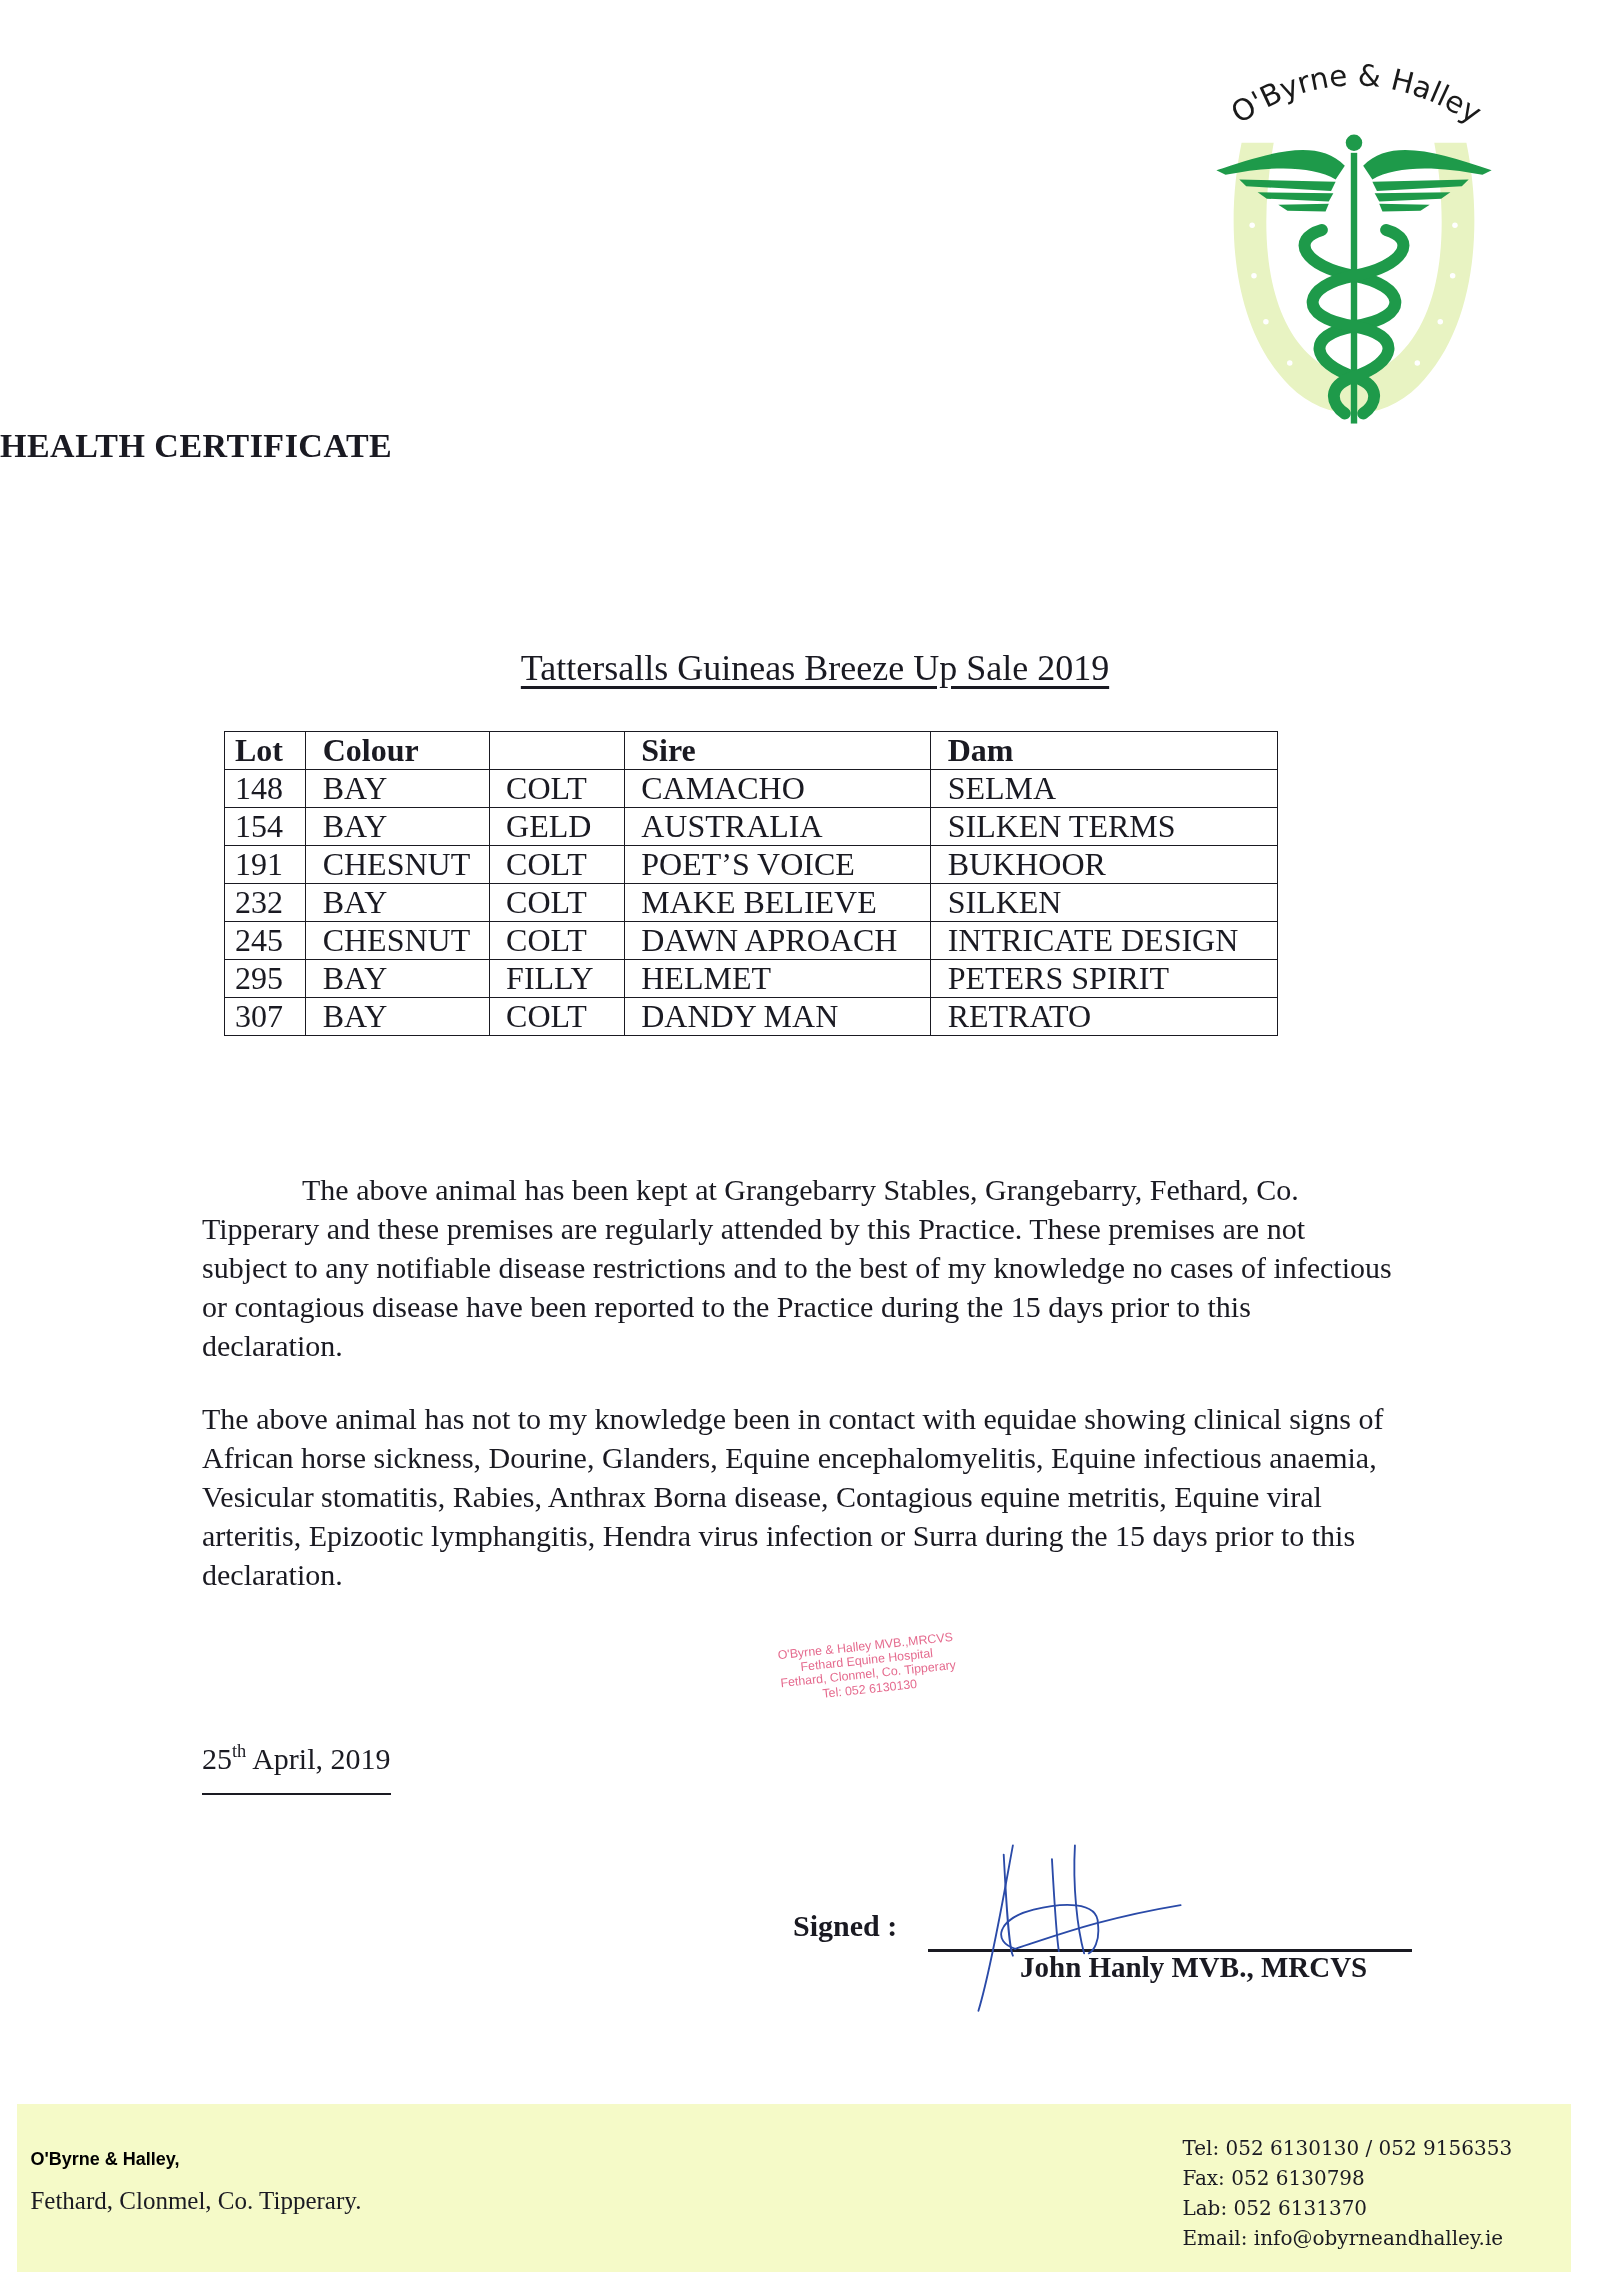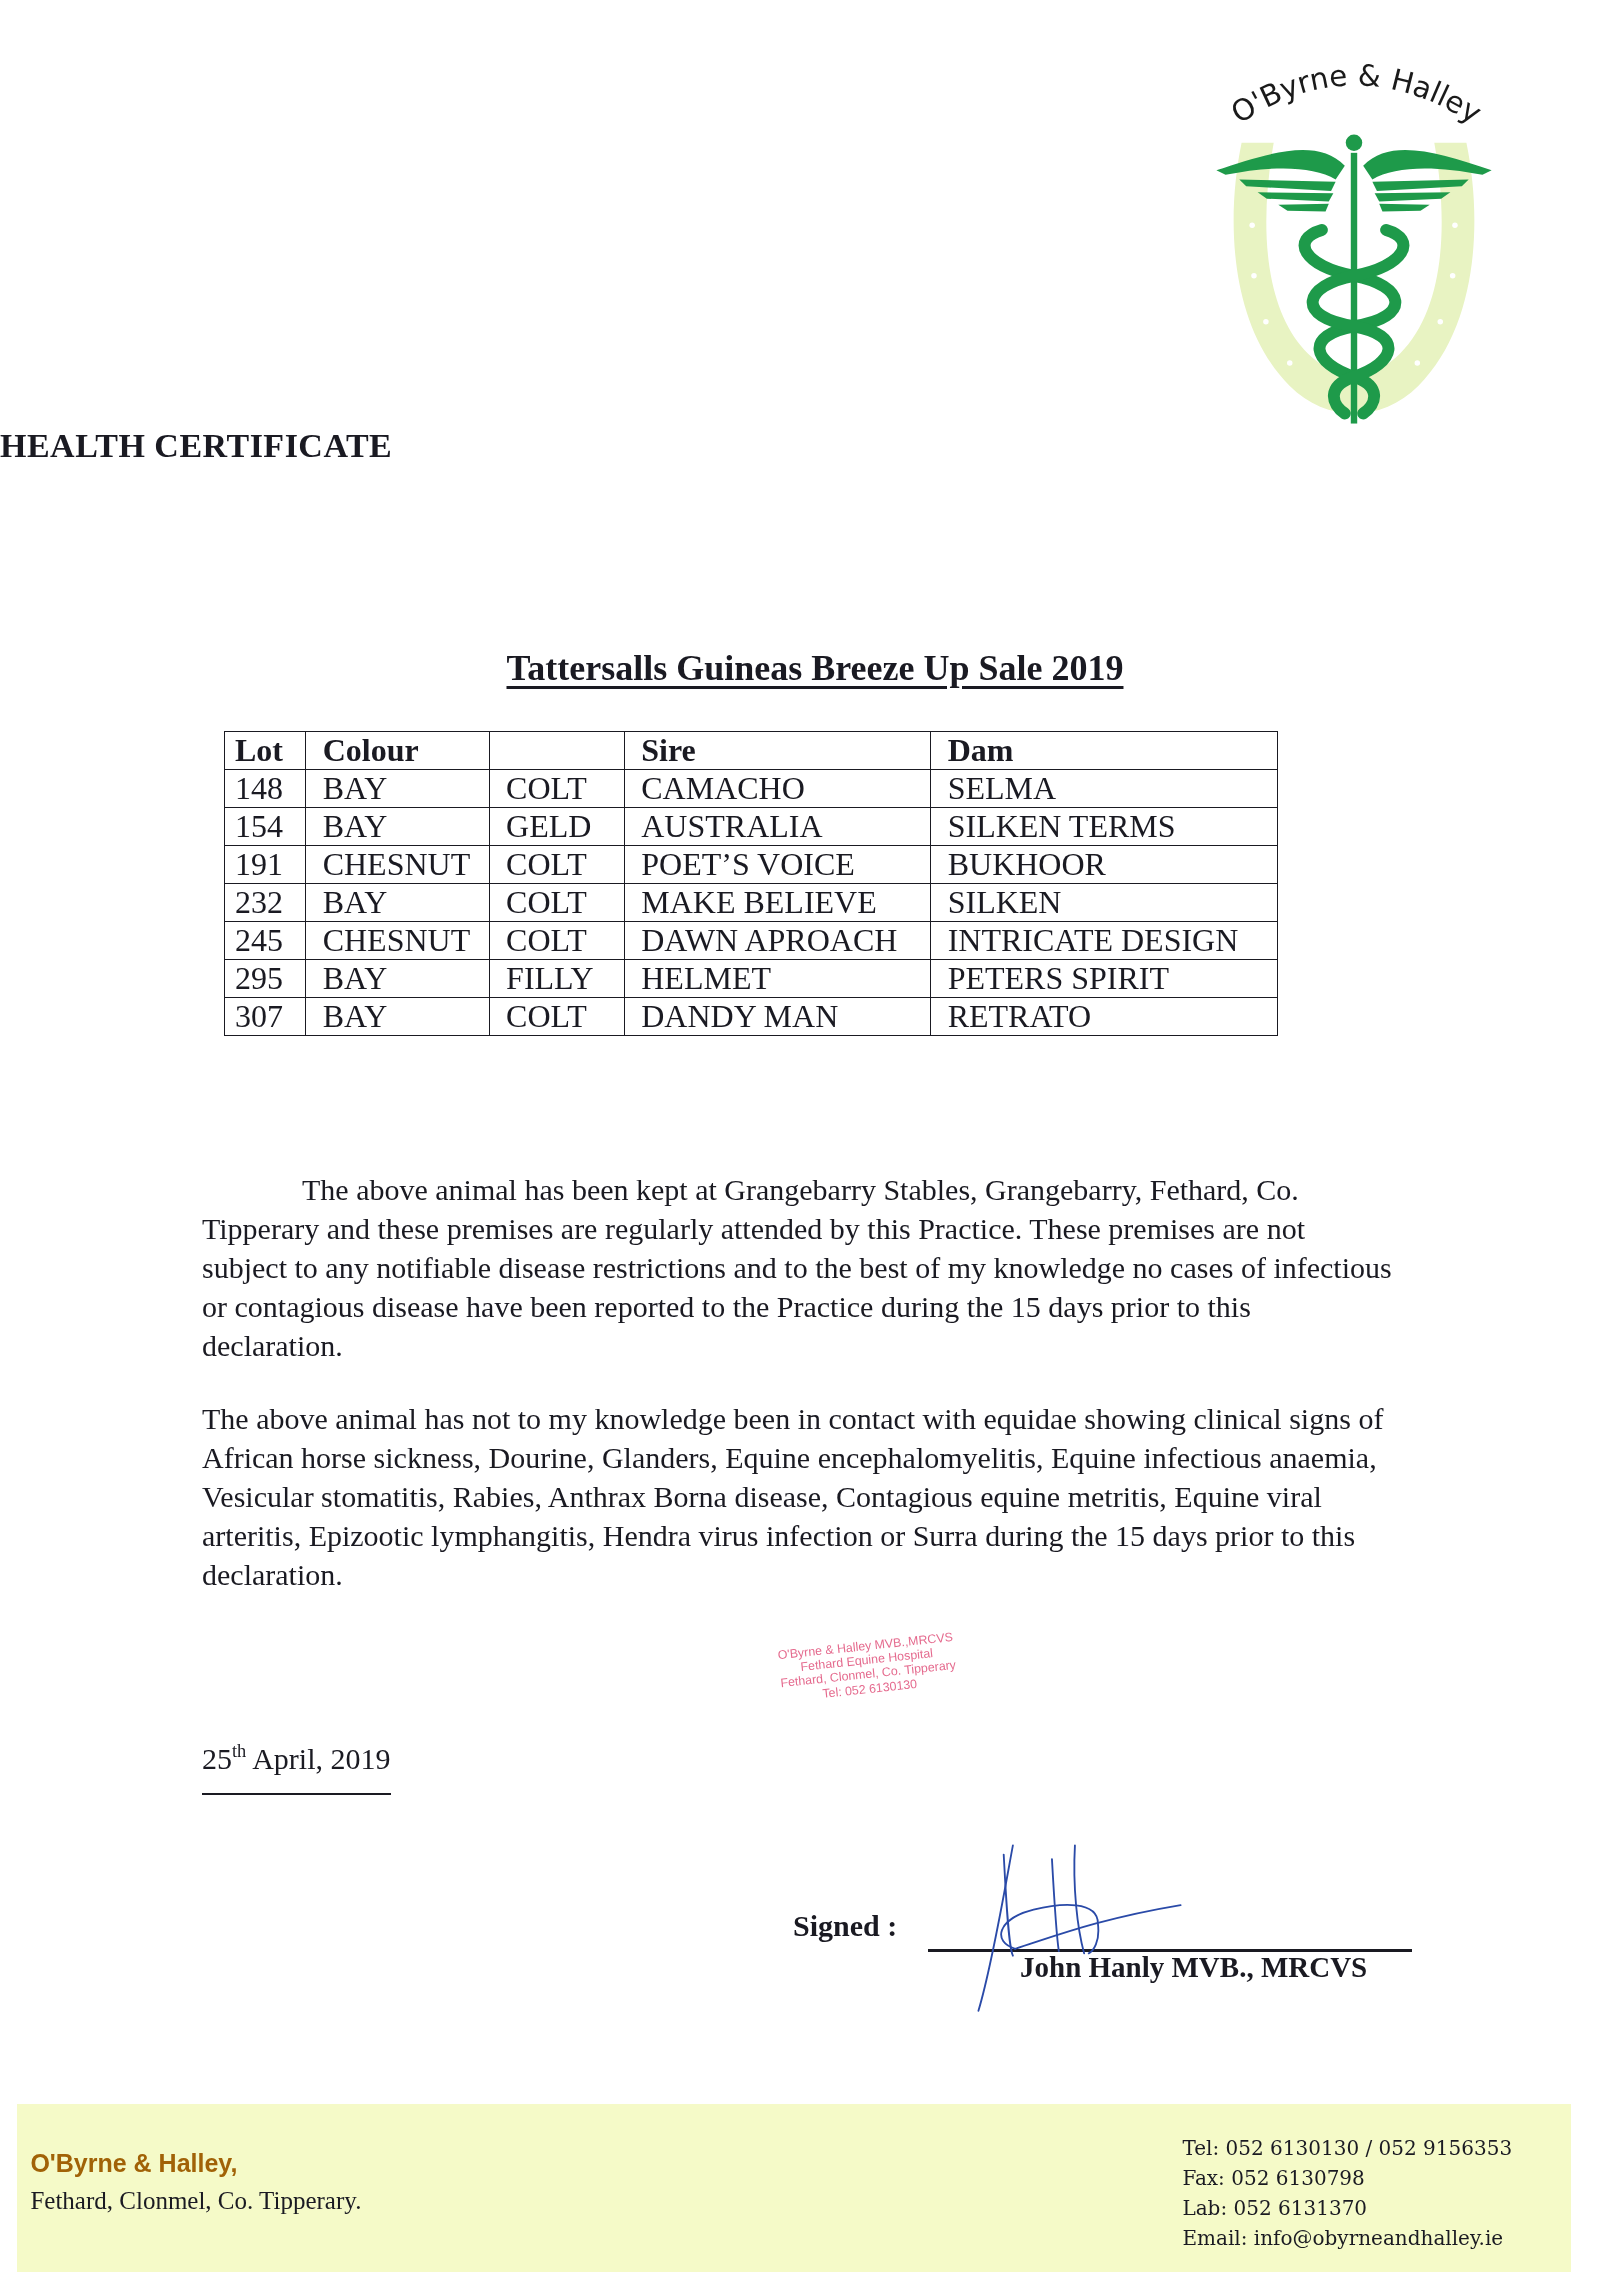--- a/index.html
+++ b/index.html
@@ -18,21 +18,21 @@
   #title {
     left: 0; width: 1330px; top: 427px; text-align: left;
     font-size: 34px; font-weight: bold; letter-spacing: 0.5px;
   }
 
   
   #sale-heading {
     left: 0; width: 1623px; top: 647px; text-align: center;
   }
   #sale-heading span {
-    font-size: 36px; font-weight: bold; text-decoration: underline;
+    font-size: 36px; font-weight: normal; text-decoration: underline;
     text-decoration-thickness: 3.2px; text-underline-offset: 6.4px; margin-left: 7px;
   }
 
   
   #horse-table {
     left: 224px; top: 731px; width: 1054px;
     border-collapse: collapse; font-size: 32px;
   }
   #horse-table td, #horse-table th {
     border: 1.8px solid #1a1a22; height: 37px; padding: 0 0 0 16.5px;
@@ -85,21 +85,21 @@
   }
   #signature svg { width: 100%; height: 100%; }
 
   
   #footer {
     left: 17.4px; top: 2104px; width: 1554px; height: 168px;
     background: #f5fac8;
   }
   #footer-name {
     left: 13px; top: 45px; font-family: "Liberation Sans", "DejaVu Sans", sans-serif;
-    font-weight: bold; font-size: 25px; color: #a16207;
+    font-weight: bold; font-size: 18px; color: #000000;
   }
   #footer-address {
     left: 13px; top: 83px; font-family: Liberation Serif, serif;
     font-size: 25px; color: #1a1a22;
   }
   #footer-contacts {
     left: 1153px; top: 28.5px; font-family: "DejaVu Serif", serif;
     font-size: 20px; line-height: 30px; color: #1a1a22; margin-left: 12px;
   }
   #footer-contacts div { white-space: nowrap; }

